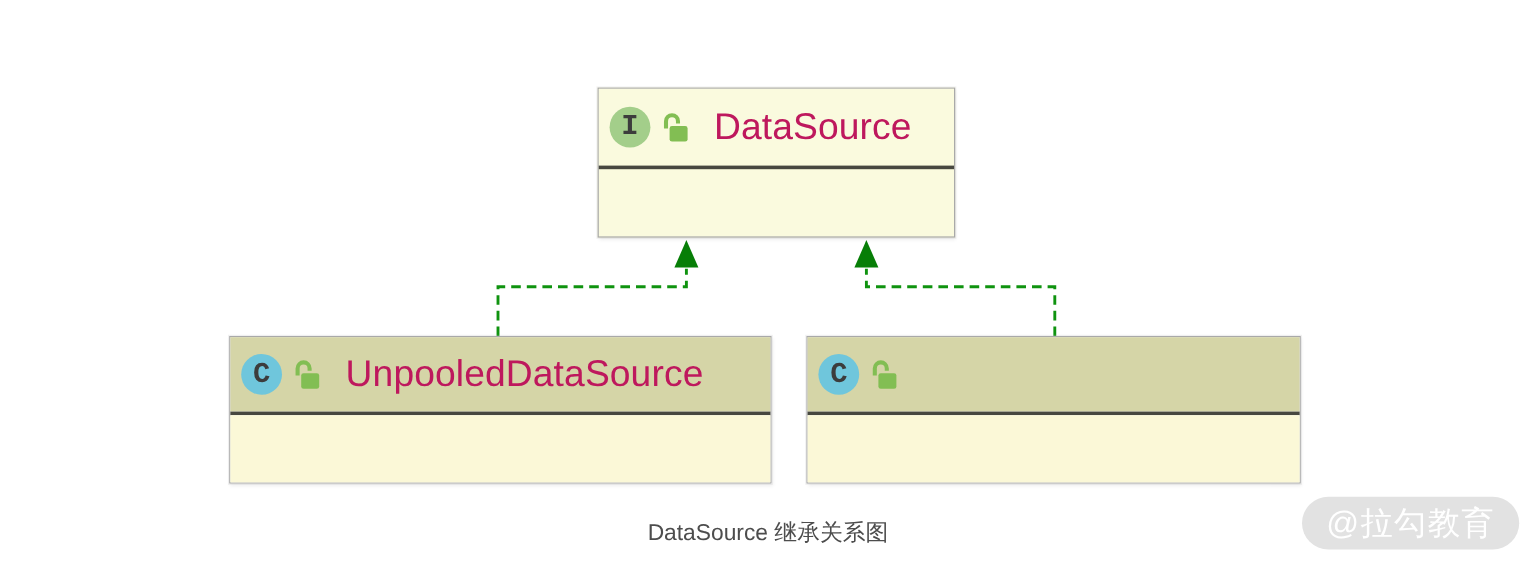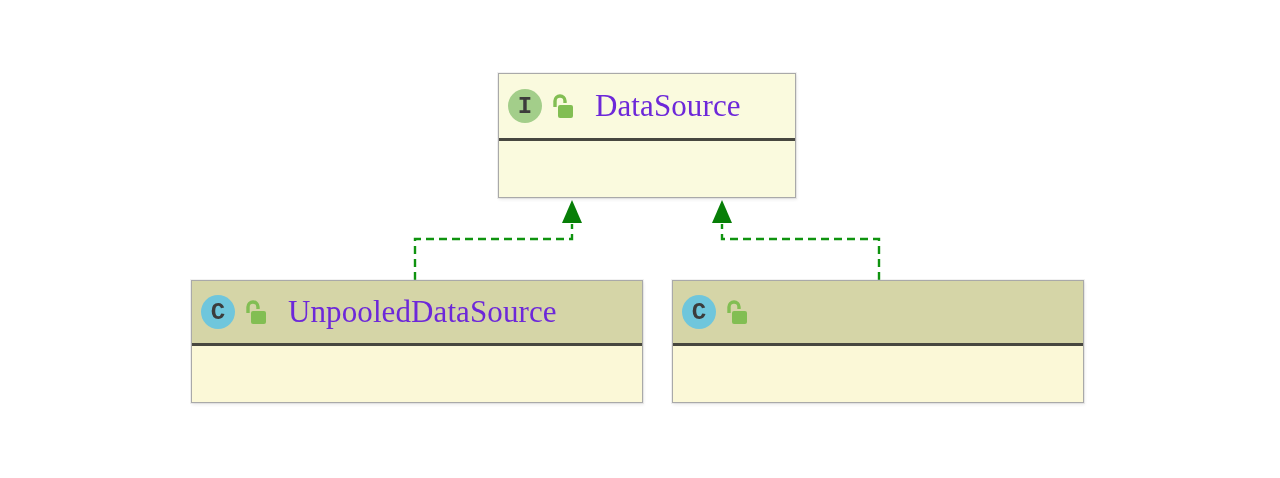--- a/index.html
+++ b/index.html
@@ -54,23 +54,23 @@
     color: #3c3c3c;
     flex: 0 0 auto;
   }
   .badge-interface { background: #a3ce8a; }
   .badge-class { background: #6fc6dc; }
 
   .lock-icon { margin-left: 9px; flex: 0 0 auto; }
 
   .node-name {
     margin-left: 20px;
-    font-family: Liberation Serif, serif;
+    font-family: Liberation Sans, sans-serif;
     font-size: 31px;
-    color: #6d28d9;
+    color: #be185d;
     white-space: nowrap;
     letter-spacing: 0.1px;
   }
 
   
   .connector-layer {
     position: absolute;
     left: 0; top: 0;
     width: 1280px; height: 478px;
     pointer-events: none;
@@ -160,15 +160,17 @@
       <div class="badge-circle badge-class">C</div>
       <svg class="lock-icon" width="24" height="27" viewBox="0 0 24 27" xmlns="http://www.w3.org/2000/svg">
         <path d="M4 14 v-6 a5 5 0 0 1 10 0 v2" fill="none" stroke="#82be53" stroke-width="3.4"></path>
         <rect x="7" y="12" width="15" height="13" rx="2" fill="#82be53"></rect>
       </svg>
     </div>
     <div class="uml-separator"></div>
     <div class="uml-body"></div>
   </div>
 
+  <div class="caption">DataSource 继承关系图</div>
 
+  <div class="watermark">@拉勾教育</div>
 
 </div>
 
 </body></html>

